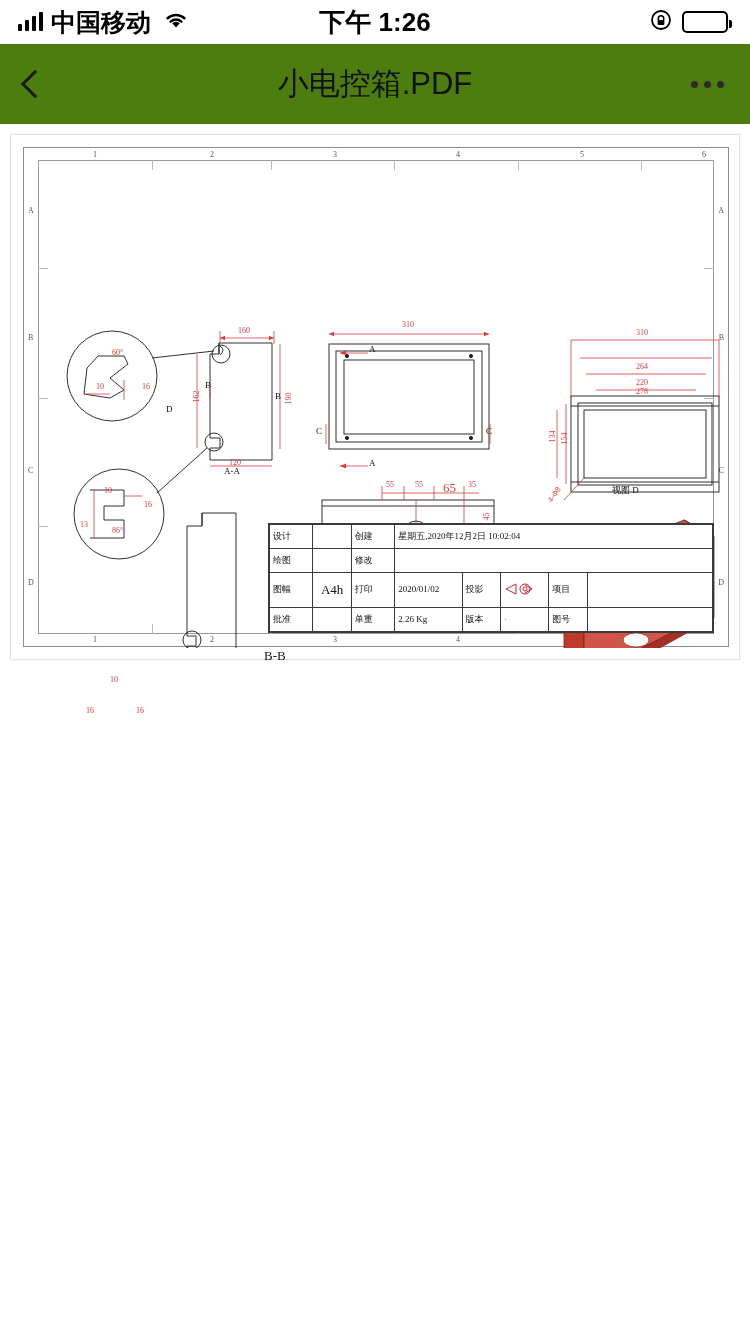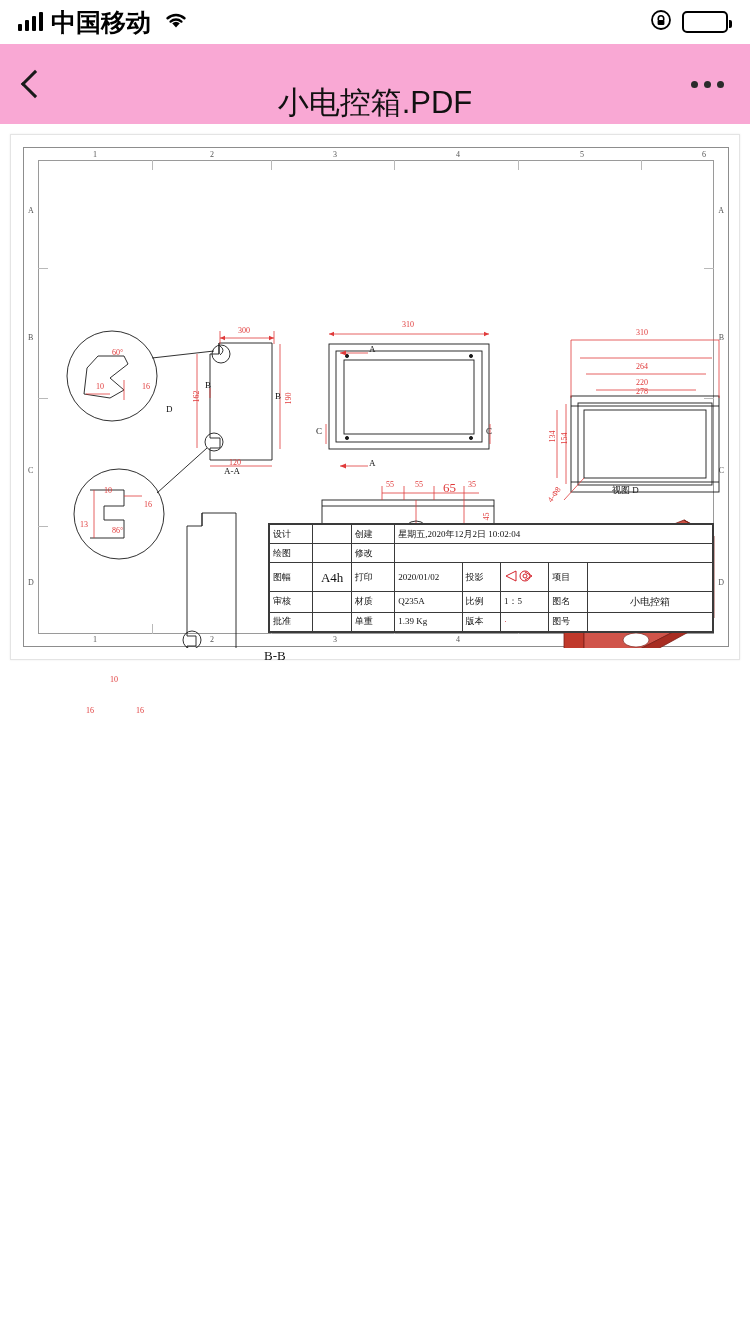--- a/index.html
+++ b/index.html
@@ -37,22 +37,22 @@
     position: relative; padding: 2px;
   }
   .battery:after{
     content:""; position:absolute; right:-6px; top:7px; width:3px; height:8px;
     background:#000; border-radius: 0 2px 2px 0;
   }
   .battery .lvl { height: 100%; background:#000; border-radius:2px; }
 
   
   .nav-bar {
-    height: 80px; display:flex; align-items:flex-end; position:relative;
-    background:#f9a8d4;
+    height: 80px; display:flex; align-items:center; position:relative;
+    background:#4d7c0f;
   }
   .nav-back {
     width: 70px; height: 80px; display:flex; align-items:center; justify-content:center;
   }
   .chev {
     width: 20px; height: 20px; border-left: 3px solid #1a1a1a; border-bottom: 3px solid #1a1a1a;
     transform: rotate(45deg);
   }
   .nav-title {
     position:absolute; left:110px; right:110px; text-align:center;
@@ -118,20 +118,21 @@
     </span>
     <span class="carrier">中国移动</span>
     <span class="wifi">
       <svg width="26" height="20" viewBox="0 0 26 20">
         <path d="M13 17.5 L9.2 13.2 A6 6 0 0 1 16.8 13.2 Z" fill="#000"></path>
         <path d="M4.6 8.2 A12.5 12.5 0 0 1 21.4 8.2" stroke="#000" stroke-width="2.6" fill="none" stroke-linecap="round"></path>
         <path d="M7.6 11.6 A8.2 8.2 0 0 1 18.4 11.6" stroke="#000" stroke-width="2.4" fill="none" stroke-linecap="round"></path>
       </svg>
     </span>
   </div>
+  <div class="status-center">下午 1:26</div>
   <div class="status-right">
     <span class="lock-ico">
       <svg width="22" height="22" viewBox="0 0 22 22">
         <circle cx="11" cy="11" r="9" fill="none" stroke="#000" stroke-width="1.8"></circle>
         <path d="M8.3 11.3 V9.4 a2.7 2.7 0 0 1 5.4 0 v1.9" fill="none" stroke="#000" stroke-width="1.6"></path>
         <rect x="7.6" y="10.9" width="6.8" height="5" rx="1" fill="#000"></rect>
       </svg>
     </span>
     <span class="battery">
       <span class="lvl" style="width:72%"></span>
@@ -323,21 +324,21 @@
     <div class="lbl" style="left:366px; top:428px; font-size:9px;">C-C</div>
     <div class="lbl" style="left:588px; top:336px; font-size:9px;">视图 D</div>
     <div class="lbl" style="left:345px; top:196px; font-size:9px;">A</div>
     <div class="lbl" style="left:345px; top:310px; font-size:9px;">A</div>
     <div class="lbl" style="left:292px; top:278px; font-size:9px;">C</div>
     <div class="lbl" style="left:462px; top:278px; font-size:9px;">C</div>
     <div class="lbl" style="left:181px; top:232px; font-size:9px;">B</div>
     <div class="lbl" style="left:251px; top:243px; font-size:9px;">B</div>
     <div class="lbl" style="left:142px; top:256px; font-size:9px;">D</div>
 
-    <div class="lbl lbl-red" style="left:214px; top:178px; font-size:8px;">300</div>
+    <div class="lbl lbl-red" style="left:214px; top:178px; font-size:8px;">160</div>
     <div class="lbl lbl-red" style="left:378px; top:172px; font-size:8px;">310</div>
     <div class="lbl lbl-red" style="left:612px; top:180px; font-size:8px;">310</div>
     <div class="lbl lbl-red" style="left:612px; top:198px; font-size:8px;margin-top:41px;">278</div>
     <div class="lbl lbl-red" style="left:612px; top:214px; font-size:8px;">264</div>
     <div class="lbl lbl-red" style="left:612px; top:230px; font-size:8px;">220</div>
     <div class="lbl lbl-red" style="left:258px; top:246px; font-size:8px; transform:rotate(-90deg);">190</div>
     <div class="lbl lbl-red" style="left:166px; top:244px; font-size:8px; transform:rotate(-90deg);">162</div>
     <div class="lbl lbl-red" style="left:205px; top:310px; font-size:8px;">120</div>
     <div class="lbl lbl-red" style="left:534px; top:286px; font-size:8px; transform:rotate(-90deg);">154</div>
     <div class="lbl lbl-red" style="left:522px; top:284px; font-size:8px; transform:rotate(-90deg);">134</div>
@@ -387,34 +388,24 @@
               <path d="M2 6 L12 1 L12 11 Z" fill="none" stroke="#d4202a" stroke-width="1"></path>
               <circle cx="21" cy="6" r="5" fill="none" stroke="#d4202a" stroke-width="1"></circle>
               <circle cx="21" cy="6" r="2" fill="none" stroke="#d4202a" stroke-width="1"></circle>
               <path d="M28 6 L21 2 M28 6 L21 10" stroke="#d4202a" stroke-width="1" fill="none"></path>
             </svg>
           </td>
           <td style="width:8%" class="tb-c">项目</td>
           <td style="width:26%"></td>
         </tr>
         <tr>
-          <td class="tb-c">审核</td>
-          <td></td>
-          <td class="tb-c">材质</td>
-          <td class="tb-c">Q235A</td>
-          <td class="tb-c">比例</td>
-          <td class="tb-c">1：5</td>
-          <td class="tb-c">图名</td>
-          <td class="tb-name">小电控箱</td>
-        </tr>
-        <tr>
           <td class="tb-c">批准</td>
           <td></td>
           <td class="tb-c">单重</td>
-          <td class="tb-c">1.39 Kg</td>
+          <td class="tb-c">2.26 Kg</td>
           <td class="tb-c">版本</td>
           <td class="tb-c tb-red">·</td>
           <td class="tb-c">图号</td>
           <td></td>
         </tr>
       </tbody>
         </table>
     </div>
   </div>
 </div>

